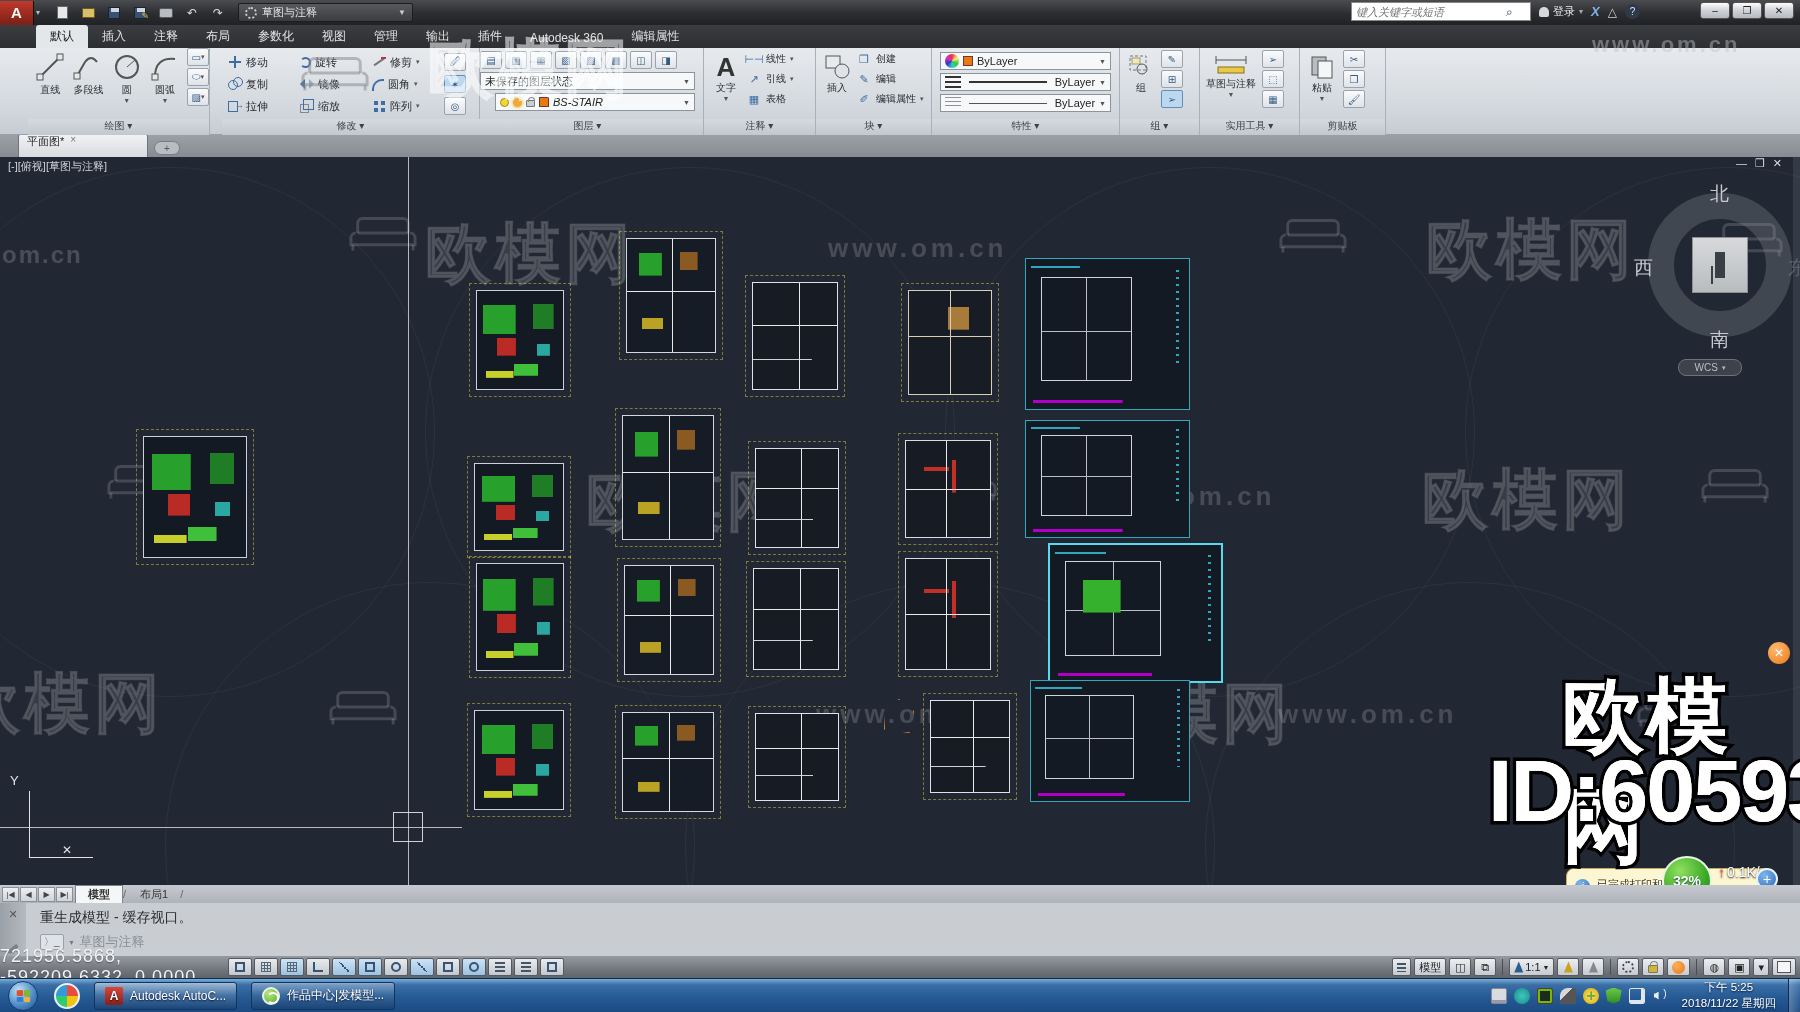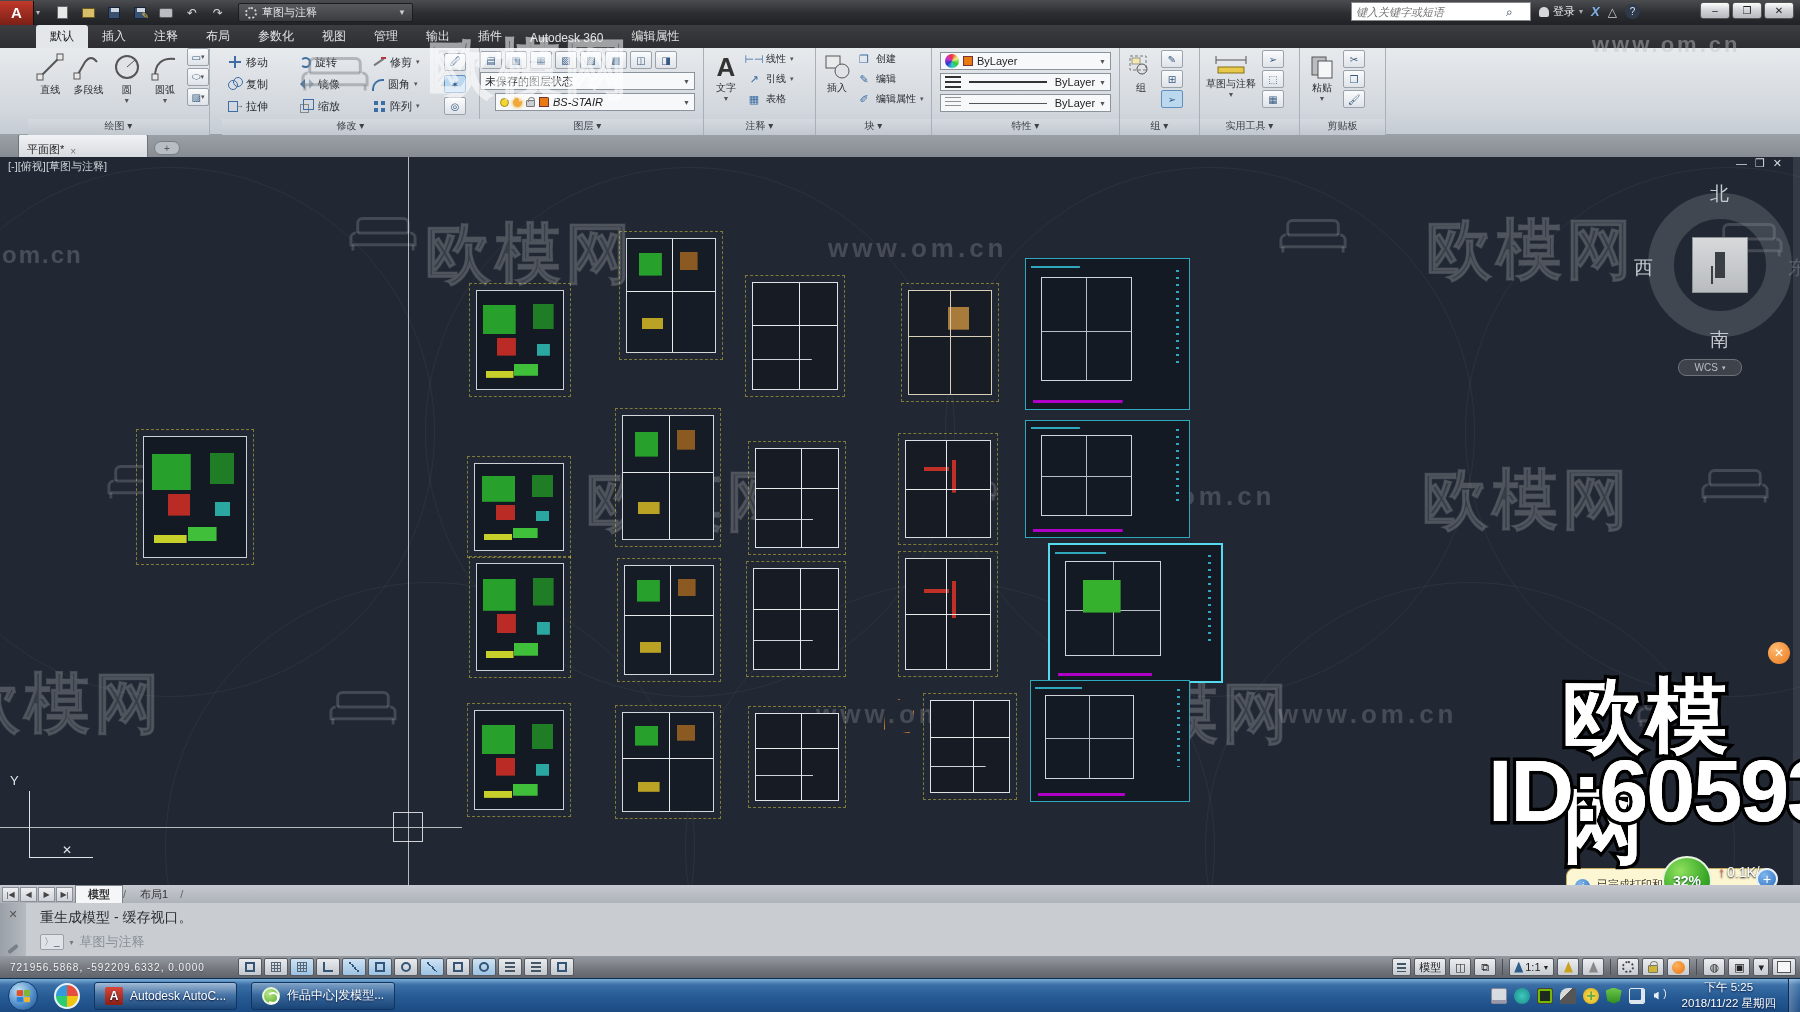--- a/index.html
+++ b/index.html
@@ -95,21 +95,21 @@
   .sw-color { width:10px; height:10px; background:#e87a10; border:1px solid #733; }
   .colorwheel { width:14px; height:14px; border-radius:50%; background:conic-gradient(#e33,#ee8,#3c3,#3cc,#33c,#c3c,#e33); }
   .lwt-ico { width:16px; height:12px; background:repeating-linear-gradient(#333 0 2px,transparent 2px 5px); }
   .ltp-ico { width:16px; height:12px; background:repeating-linear-gradient(#666 0 1px,transparent 1px 4px); opacity:.7; }
   .prop-line { flex:1; height:0; border-top:2px solid #333; margin:0 4px; }
   .prop-line.thin { border-top:1px solid #555; }
 
   
   #filetabs { position:absolute; left:0; top:135px; width:1800px; height:22px; background:linear-gradient(#9ba0a7,#878c93); z-index:37; display:flex; align-items:flex-end; }
   .ftab { margin-left:18px; height:24px; background:linear-gradient(#f2f3f5,#d8dbdf); border:1px solid #6f747b; border-bottom:none;
-    border-radius:4px 4px 0 0; display:flex; align-items:flex-end; padding:0 8px; gap:6px; font-size:11px; color:#222; width:130px; }
+    border-radius:4px 4px 0 0; display:flex; align-items:flex-start; padding:0 8px; gap:6px; font-size:11px; color:#222; width:130px; }
   .ftab .x { color:#777; font-size:10px; }
   .ftab-new { margin-left:6px; margin-bottom:2px; width:26px; height:14px; background:#b8bdc3; border:1px solid #787d84; border-radius:7px;
     color:#555; font-size:10px; display:flex; align-items:center; justify-content:center; }
 
   
   #canvas { position:absolute; left:0; top:157px; width:1800px; height:728px; background:#212733; overflow:hidden; z-index:10; }
   #vp-label { position:absolute; left:8px; top:2px; color:#cfd3d8; font-size:11px; z-index:6; }
   #cv-winctl { position:absolute; right:18px; top:0; color:#d8dce0; font-size:11px; display:flex; gap:8px; z-index:6; }
   .wm-circle { position:absolute; width:530px; height:530px; border:1px solid rgba(255,255,255,0.05); border-radius:50%; }
   .wm-sofa { position:absolute; color:rgba(255,255,255,0.16); }
@@ -202,21 +202,21 @@
   #cmd-strip { position:absolute; left:0; top:0; width:26px; height:53px; background:linear-gradient(90deg,#9aa0a7,#b5bac0); display:flex; flex-direction:column; align-items:center; justify-content:space-between; padding:5px 0; }
   #cmd-strip .xx { color:#555; font-size:11px; }
   #cmd-strip .wrench { width:12px; height:4px; background:#7a8088; border-radius:2px; transform:rotate(-40deg); }
   #cmd-history { position:absolute; left:40px; top:6px; font-size:14px; color:#2b2f34; }
   #cmd-input-row { position:absolute; left:40px; top:30px; display:flex; align-items:center; gap:6px; color:#8a9098; font-size:13px; }
   .prompt-badge { background:#dfe3e7; border:1px solid #9aa0a8; border-radius:2px; font-size:10px; color:#556; padding:0 3px; }
 
   
   #statusbar { position:absolute; left:0; top:956px; width:1800px; height:22px;
     background:linear-gradient(#9599a0,#6e7278 70%,#5f636a); z-index:36; display:flex; align-items:center; color:#f2f4f6; font-size:12px; }
-  #coords { margin-left:10px; letter-spacing:1px; font-size:10px; text-shadow:0 1px 1px #3338; width:228px; }
+  #coords { margin-left:0; letter-spacing:1px; font-size:18px; text-shadow:0 1px 1px #3338; width:228px; }
   .tg { width:24px; height:18px; margin-right:2px; background:linear-gradient(#e9ebee,#c3c8ce); border:1px solid #565a60; border-radius:2px;
     display:flex; align-items:center; justify-content:center; }
   .tg.pressed { background:linear-gradient(#cfe3f4,#9cc2e2); }
   .tg .pat { width:10px; height:10px; }
   .pat-grid { background:repeating-linear-gradient(90deg,#567 0 1px,transparent 1px 3px),repeating-linear-gradient(#567 0 1px,transparent 1px 3px); }
   .pat-angle { border-left:2px solid #357; border-bottom:2px solid #357; }
   .pat-square { border:2px solid #357; }
   .pat-diag { background:linear-gradient(45deg,transparent 45%,#357 45% 55%,transparent 55%); }
   .pat-dot { border-radius:50%; border:2px solid #357; width:8px; height:8px; }
   .pat-bars { background:repeating-linear-gradient(#456 0 2px,transparent 2px 4px); }

